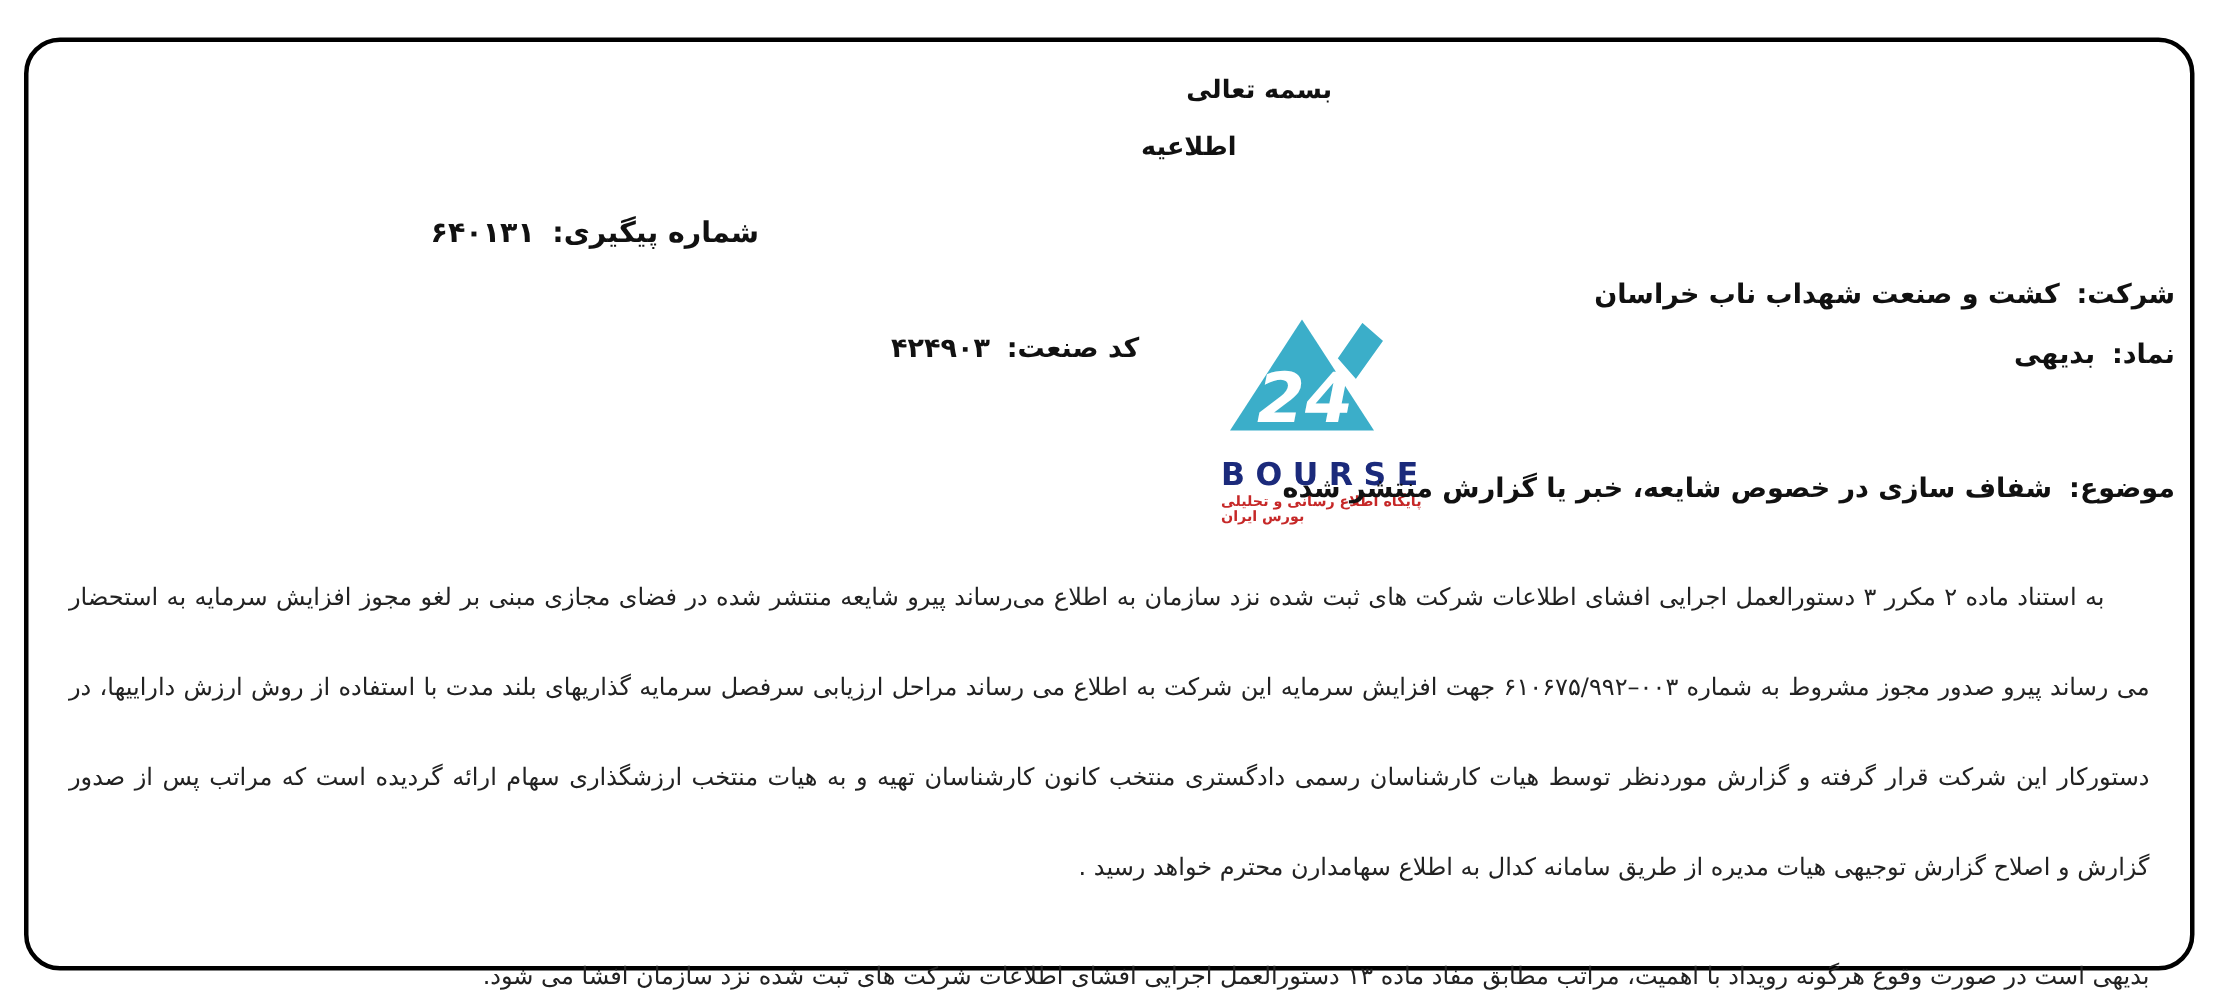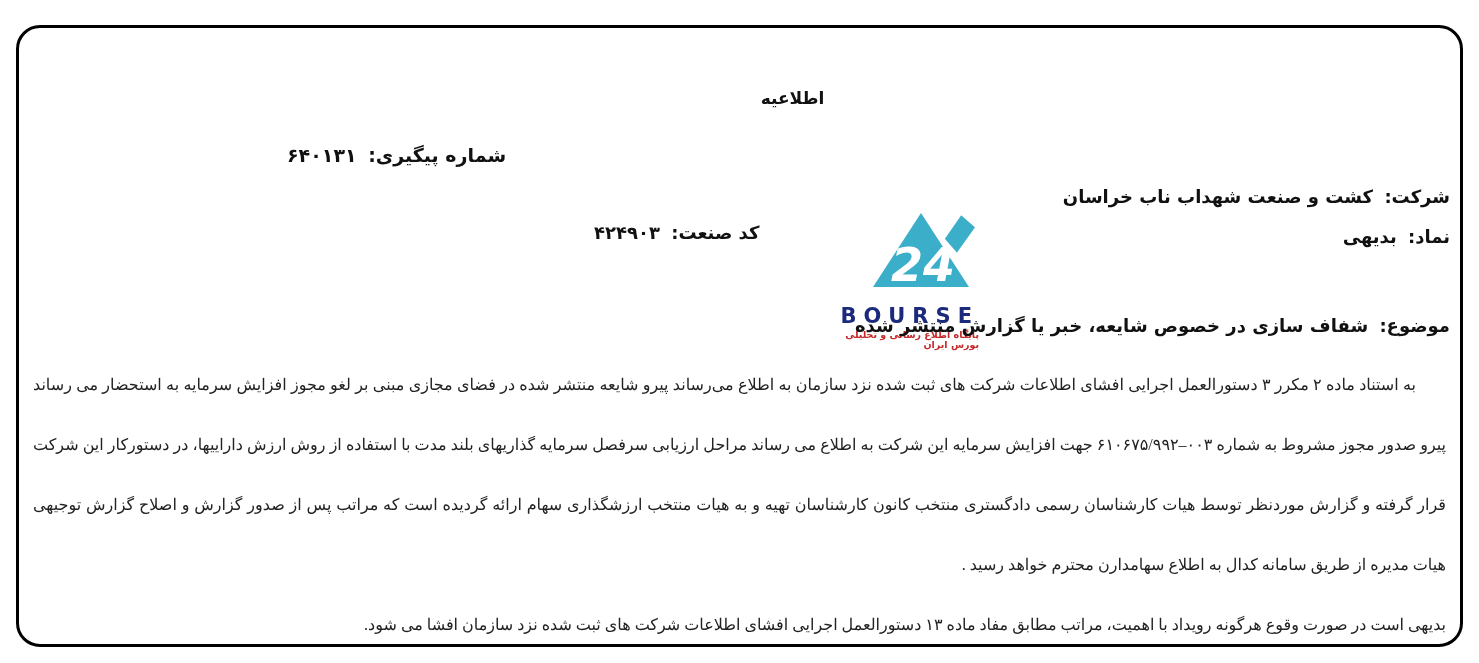--- a/index.html
+++ b/index.html
@@ -52,21 +52,21 @@
     top: 194px; left: 575px;
     font-size: 18px; font-weight: bold;
   }
   .subject {
     top: 263px; right: 10px;
     font-size: 18px; font-weight: bold; margin-top: 24px;
   }
   .logo-block {
     top: 181px; left: 795px;
     width: 165px;
-    text-align: right;
+    text-align: left;
     line-height: 1;
   }
   .logo-wordmark {
     margin-top: 12px;
     font-size: 21px;
     font-weight: bold;
     letter-spacing: 7px;
     color: #1B2A7B;
   }
   .logo-tagline {
@@ -76,29 +76,30 @@
     color: #C62828;
     direction: rtl;
   }
   .body-text {
     top: 327px; left: 14px; right: 14px;
     font-size: 16px;
     line-height: 60px;
     color: #222222;
     text-align: justify;
   }
-  .body-text p { margin: 0; font-family: Liberation Serif, serif; }
+  .body-text p { margin: 13px; }
   .body-text p.first { text-indent: 30px; }
   .value-gap { margin-right: 5px; }
 </style>
 </head>
 <body>
 
 <div class="page">
 
+  <div class="abs bismillah">بسمه تعالی</div>
 
   <div class="abs doc-type">اطلاعیه</div>
 
   <div class="abs tracking rtl">
     <span>شماره پیگیری:</span>
     <span class="value-gap">۶۴۰۱۳۱</span>
   </div>
 
   <div class="abs company rtl">
     <span>شرکت:</span>

